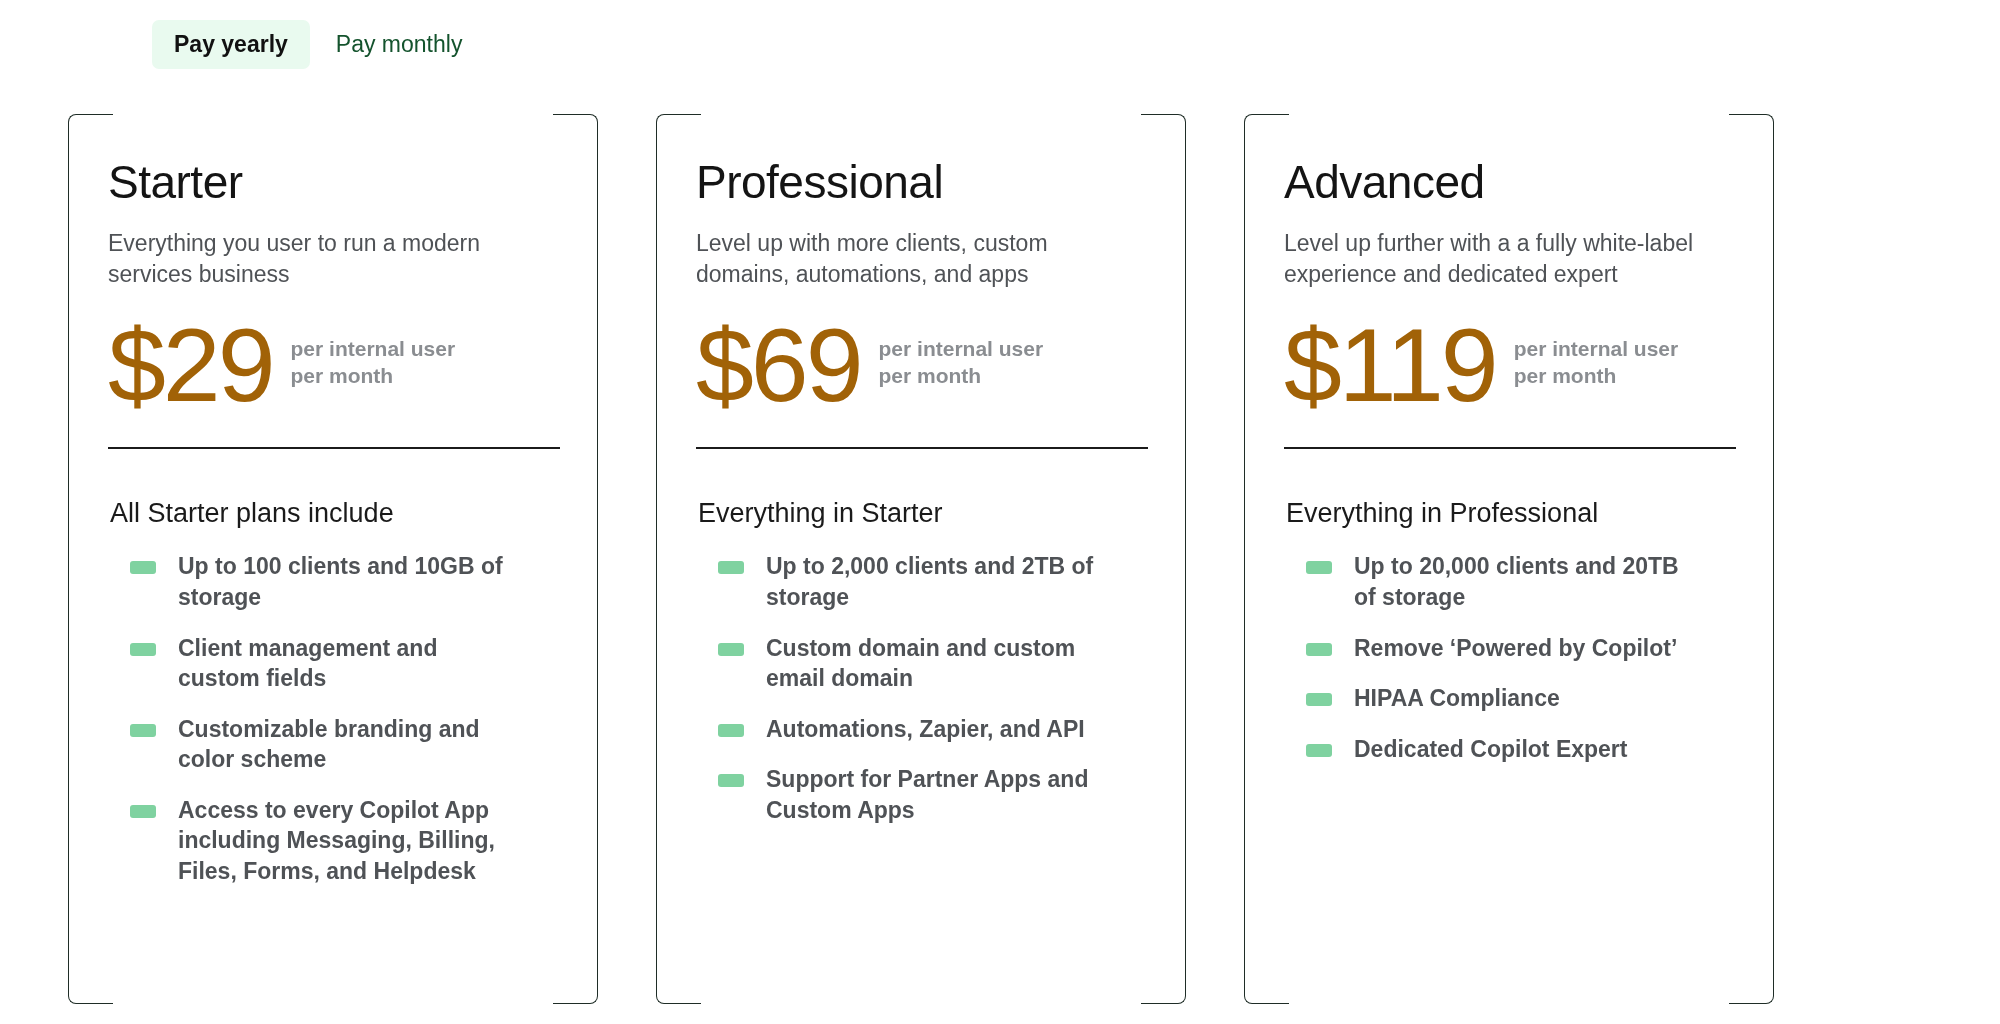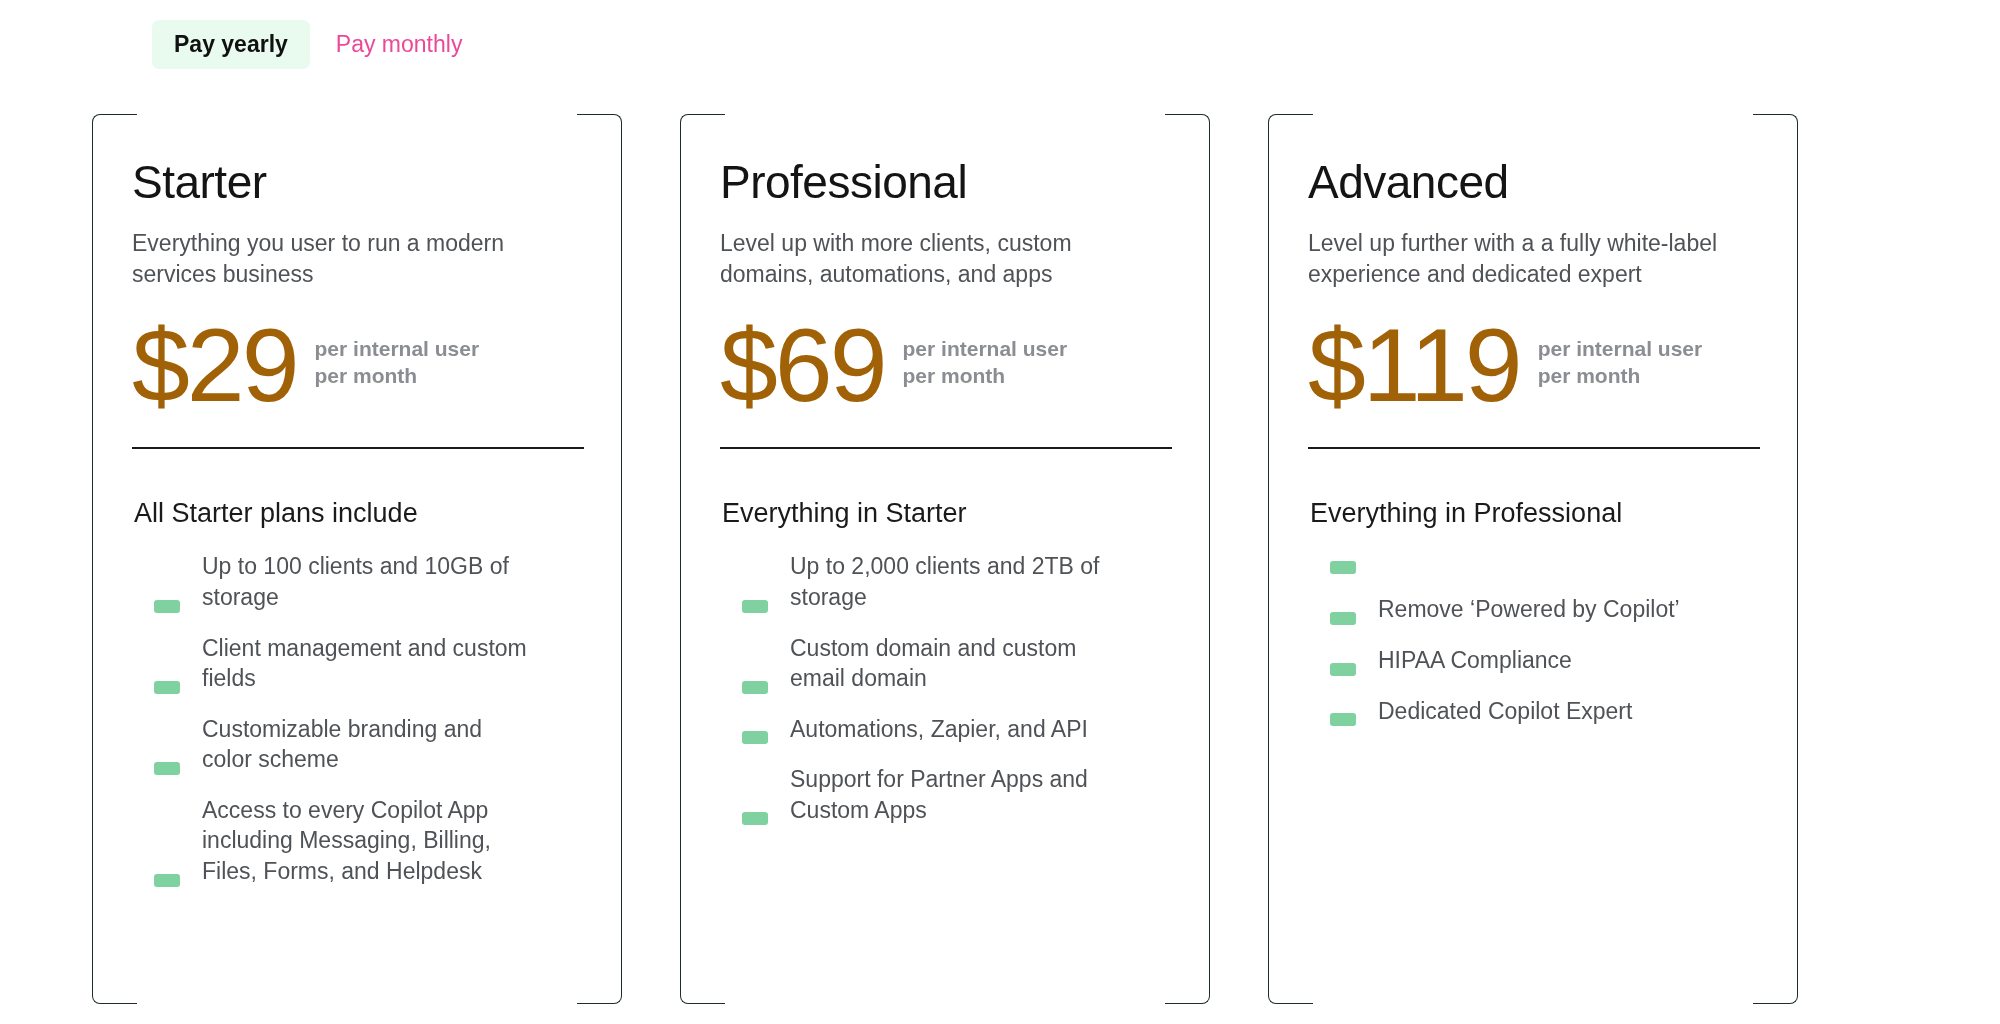--- a/index.html
+++ b/index.html
@@ -30,40 +30,40 @@
     align-items: center;
     gap: 4px;
   }
   .toggle-tab {
     font-size: 23px;
     line-height: 1;
     padding: 13px 22px;
     border-radius: 7px;
     border: none;
     background: transparent;
-    color: #ec4899;
+    color: #14532d;
     font-family: "Liberation Sans", sans-serif;
     cursor: pointer;
     white-space: nowrap;
   }
   .toggle-tab.active {
     background: #e9faef;
     color: #111111;
     font-weight: bold;
   }
 
   
   .cards {
     position: absolute;
     left: 0;
     top: 114px;
     width: 2000px;
     display: flex;
     gap: 58px;
-    padding-left: 92px;
+    padding-left: 68px;
     box-sizing: border-box;
   }
 
   .card {
     position: relative;
     width: 530px;
     height: 890px;
     box-sizing: border-box;
     padding: 44px 40px 0 40px;
   }
@@ -171,22 +171,23 @@
     font-weight: normal;
   }
 
   .feature-list {
     list-style: none;
     margin: 0;
     padding: 0 0 0 22px;
   }
   .feature-item {
     display: flex;
-    align-items: flex-end;
+    align-items: flex-start;
     margin-bottom: 20px;
+    font-weight: bold;
   }
   .feature-bullet {
     flex: 0 0 auto;
     width: 26px;
     height: 13px;
     border-radius: 3px;
     background: #7fd2a0;
     margin-top: 10px;
     margin-right: 22px;
   }
@@ -315,20 +316,21 @@
 per month</div>
         </div>
 
         <div class="divider"></div>
 
         <h3 class="includes-title">Everything in Professional</h3>
 
         <ul class="feature-list">
           <li class="feature-item">
             <span class="feature-bullet"></span>
+            <span class="feature-text">Up to 20,000 clients and 20TB of storage</span>
           </li>
           <li class="feature-item">
             <span class="feature-bullet"></span>
             <span class="feature-text">Remove ‘Powered by Copilot’</span>
           </li>
           <li class="feature-item">
             <span class="feature-bullet"></span>
             <span class="feature-text">HIPAA Compliance</span>
           </li>
           <li class="feature-item">

